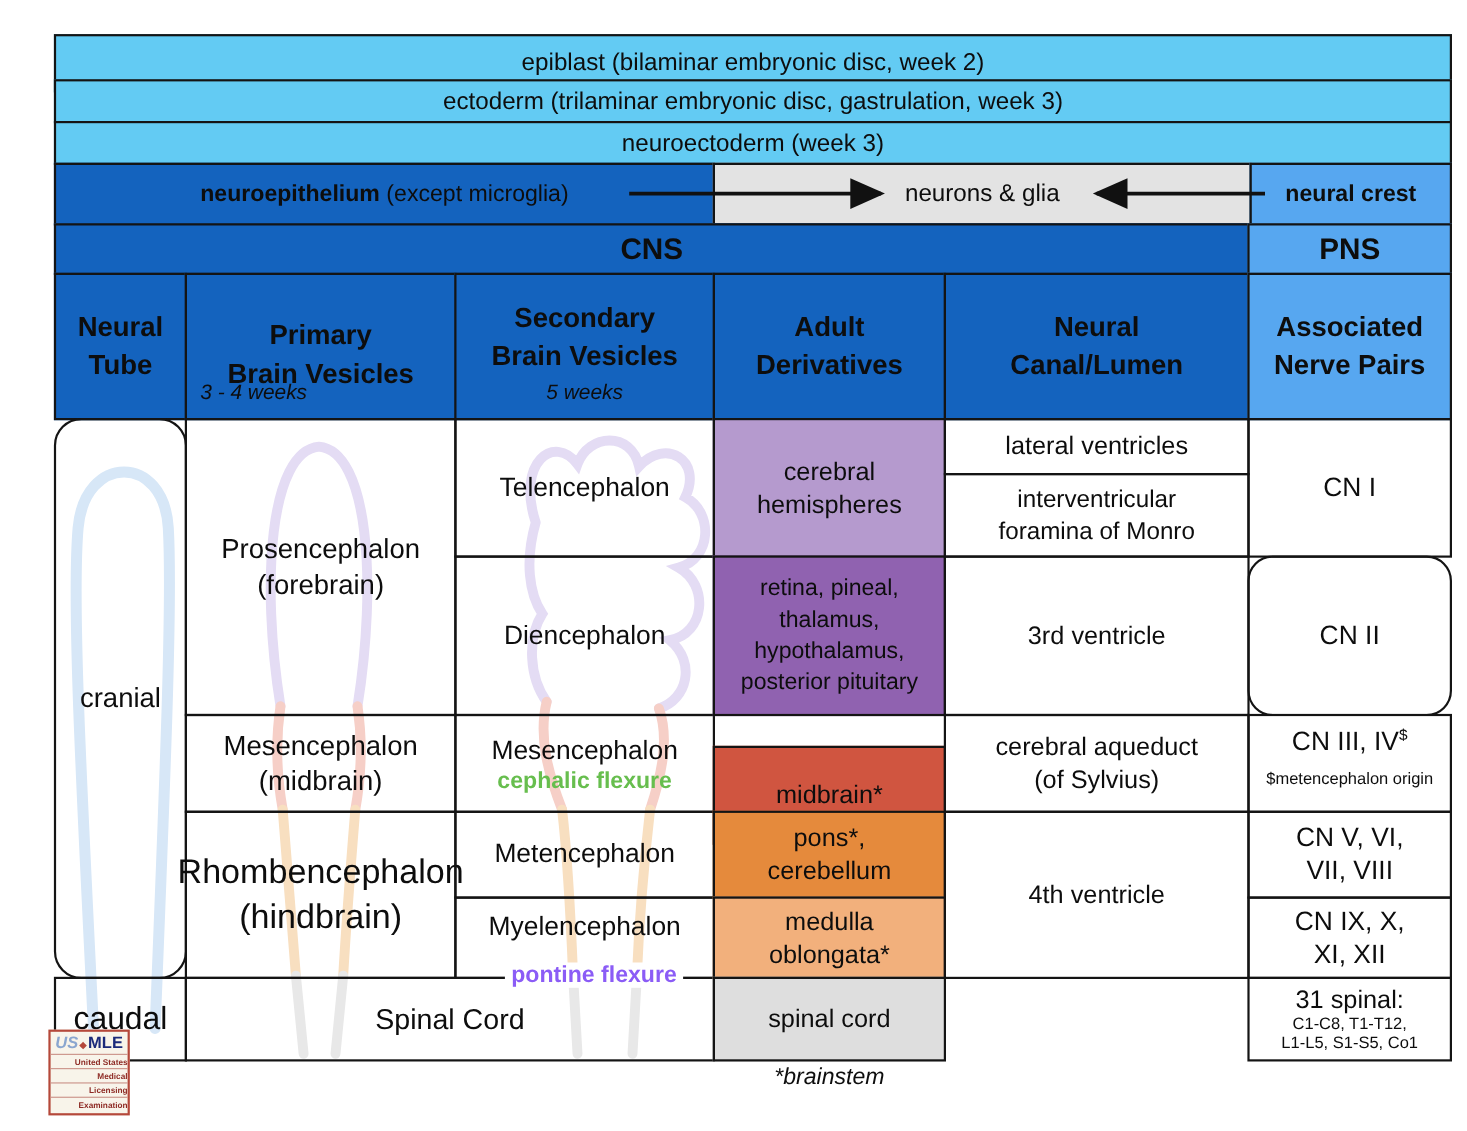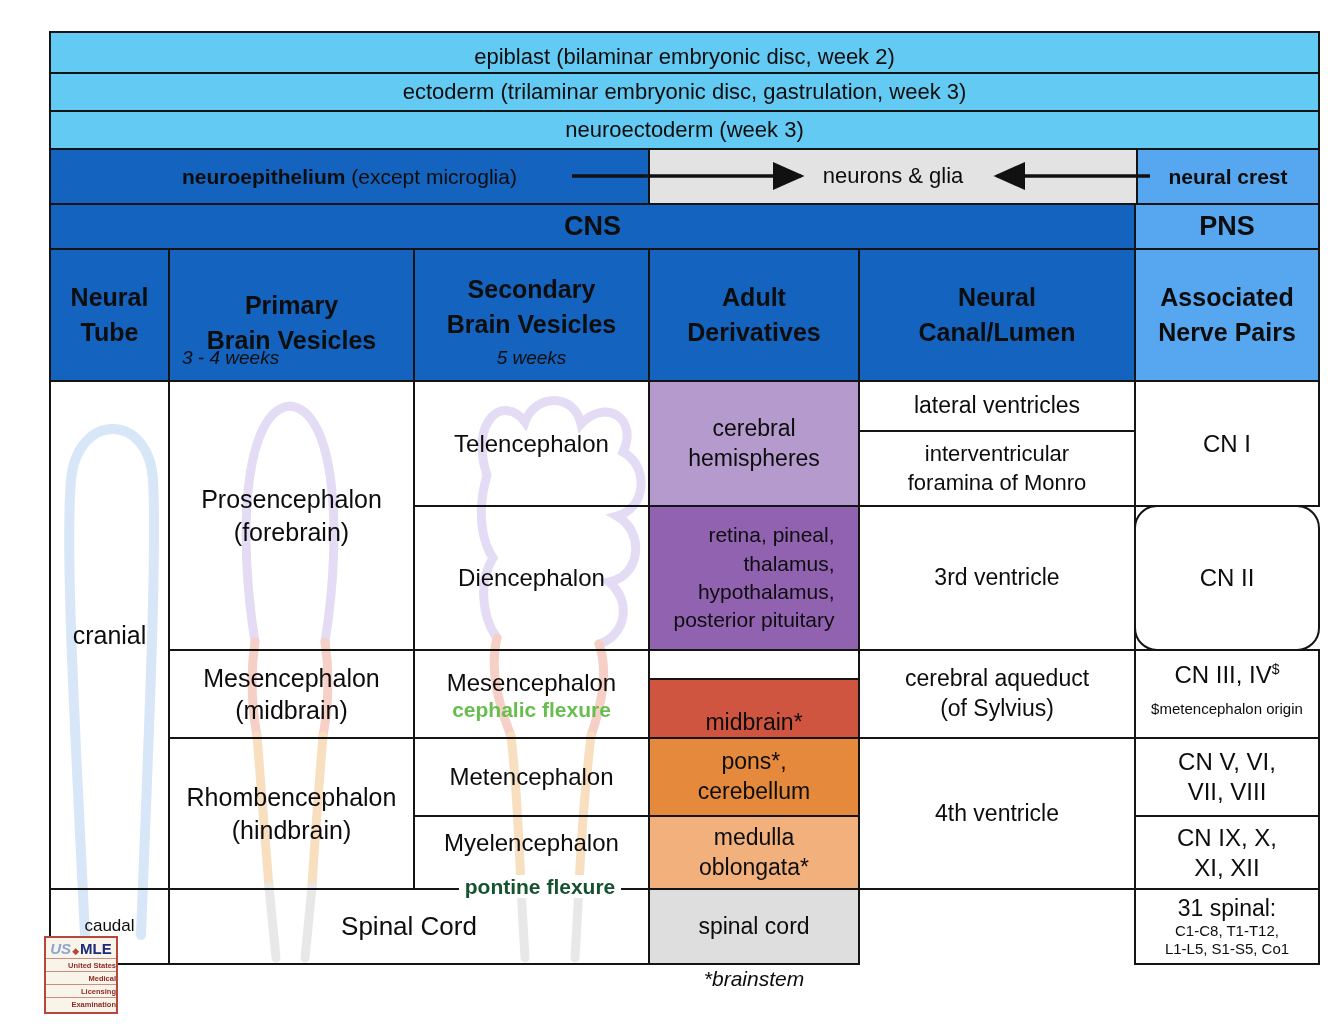--- a/index.html
+++ b/index.html
@@ -25,39 +25,39 @@
   .hdr{background:#1463BE;font-size:25px;font-weight:bold;line-height:1.4;}
   .h-tube     {left:49px;top:248px;width:121px;height:134px;}
   .h-primary  {left:168px;top:248px;width:247px;height:134px;justify-content:flex-start;padding-top:38px;}
   .h-secondary{left:413px;top:248px;width:237px;height:134px;justify-content:flex-start;padding-top:22px;}
   .h-deriv    {left:648px;top:248px;width:212px;height:134px;}
   .h-canal    {left:858px;top:248px;width:278px;height:134px;}
   .h-nerve    {left:1134px;top:248px;width:186px;height:134px;background:#57A7F0;}
   .weeks{position:absolute;bottom:8px;font-size:19px;font-style:italic;font-weight:normal;}
   .weeks-left{left:12px;}
   
-  .b-cranial{left:49px;top:380px;width:121px;height:510px;font-size:25px;}
-  .b-caudal {left:49px;top:888px;width:121px;height:77px;font-size:17px;}
+  .b-cranial{left:49px;top:380px;width:121px;height:510px;font-size:25px;border-radius:25px;}
+  .b-caudal {left:49px;top:888px;width:121px;height:77px;font-size:29px;}
   
   .b-pros {left:168px;top:380px;width:247px;height:271px;font-size:25px;}
   .b-mes1 {left:168px;top:649px;width:247px;height:90px;font-size:25px;}
-  .b-rhomb{left:168px;top:737px;width:247px;height:153px;font-size:25px;}
+  .b-rhomb{left:168px;top:737px;width:247px;height:153px;font-size:31px;}
   
   .b-tel {left:413px;top:380px;width:237px;height:127px;font-size:24px;}
   .b-dien{left:413px;top:505px;width:237px;height:146px;font-size:24px;}
   .b-mes2{left:413px;top:649px;width:237px;height:90px;font-size:24px;}
   .b-met {left:413px;top:737px;width:237px;height:80px;font-size:24px;}
   .b-myel{left:413px;top:815px;width:237px;height:75px;font-size:24px;justify-content:flex-start;padding-top:10px;}
   .b-spcord{left:168px;top:888px;width:482px;height:77px;font-size:26px;}
   .flexure-green{color:#67BE4E;font-weight:bold;font-size:21px;line-height:1.1;}
   .pontine{position:absolute;left:430px;top:875px;width:220px;text-align:center;z-index:5;}
-  .pontine span{background:#ffffff;padding:0 6px;color:#14532d;font-weight:bold;font-size:21px;}
+  .pontine span{background:#ffffff;padding:0 6px;color:#8b5cf6;font-weight:bold;font-size:21px;}
   
   .d-cereb {left:648px;top:380px;width:212px;height:127px;background:#B59ACE;font-size:23px;}
-  .d-retina{left:648px;top:505px;width:212px;height:146px;background:#9062B0;font-size:21px;line-height:1.35;text-align:right;}
+  .d-retina{left:648px;top:505px;width:212px;height:146px;background:#9062B0;font-size:21px;line-height:1.35;}
   .d-mid   {left:648px;top:678px;width:212px;height:90px;background:#D05540;font-size:23px;}
   .d-pons  {left:648px;top:737px;width:212px;height:80px;background:#E58A3C;font-size:23px;}
   .d-med   {left:648px;top:815px;width:212px;height:75px;background:#F2B07C;font-size:23px;}
   .d-spinal{left:648px;top:888px;width:212px;height:77px;background:#DEDEDE;font-size:23px;}
   
   .n-lat    {left:858px;top:380px;width:278px;height:52px;font-size:23px;}
   .n-foram  {left:858px;top:430px;width:278px;height:77px;font-size:22px;}
   .n-third  {left:858px;top:505px;width:278px;height:146px;font-size:23px;}
   .n-aqua   {left:858px;top:649px;width:278px;height:90px;font-size:23px;}
   .n-fourth {left:858px;top:737px;width:278px;height:153px;font-size:23px;}

